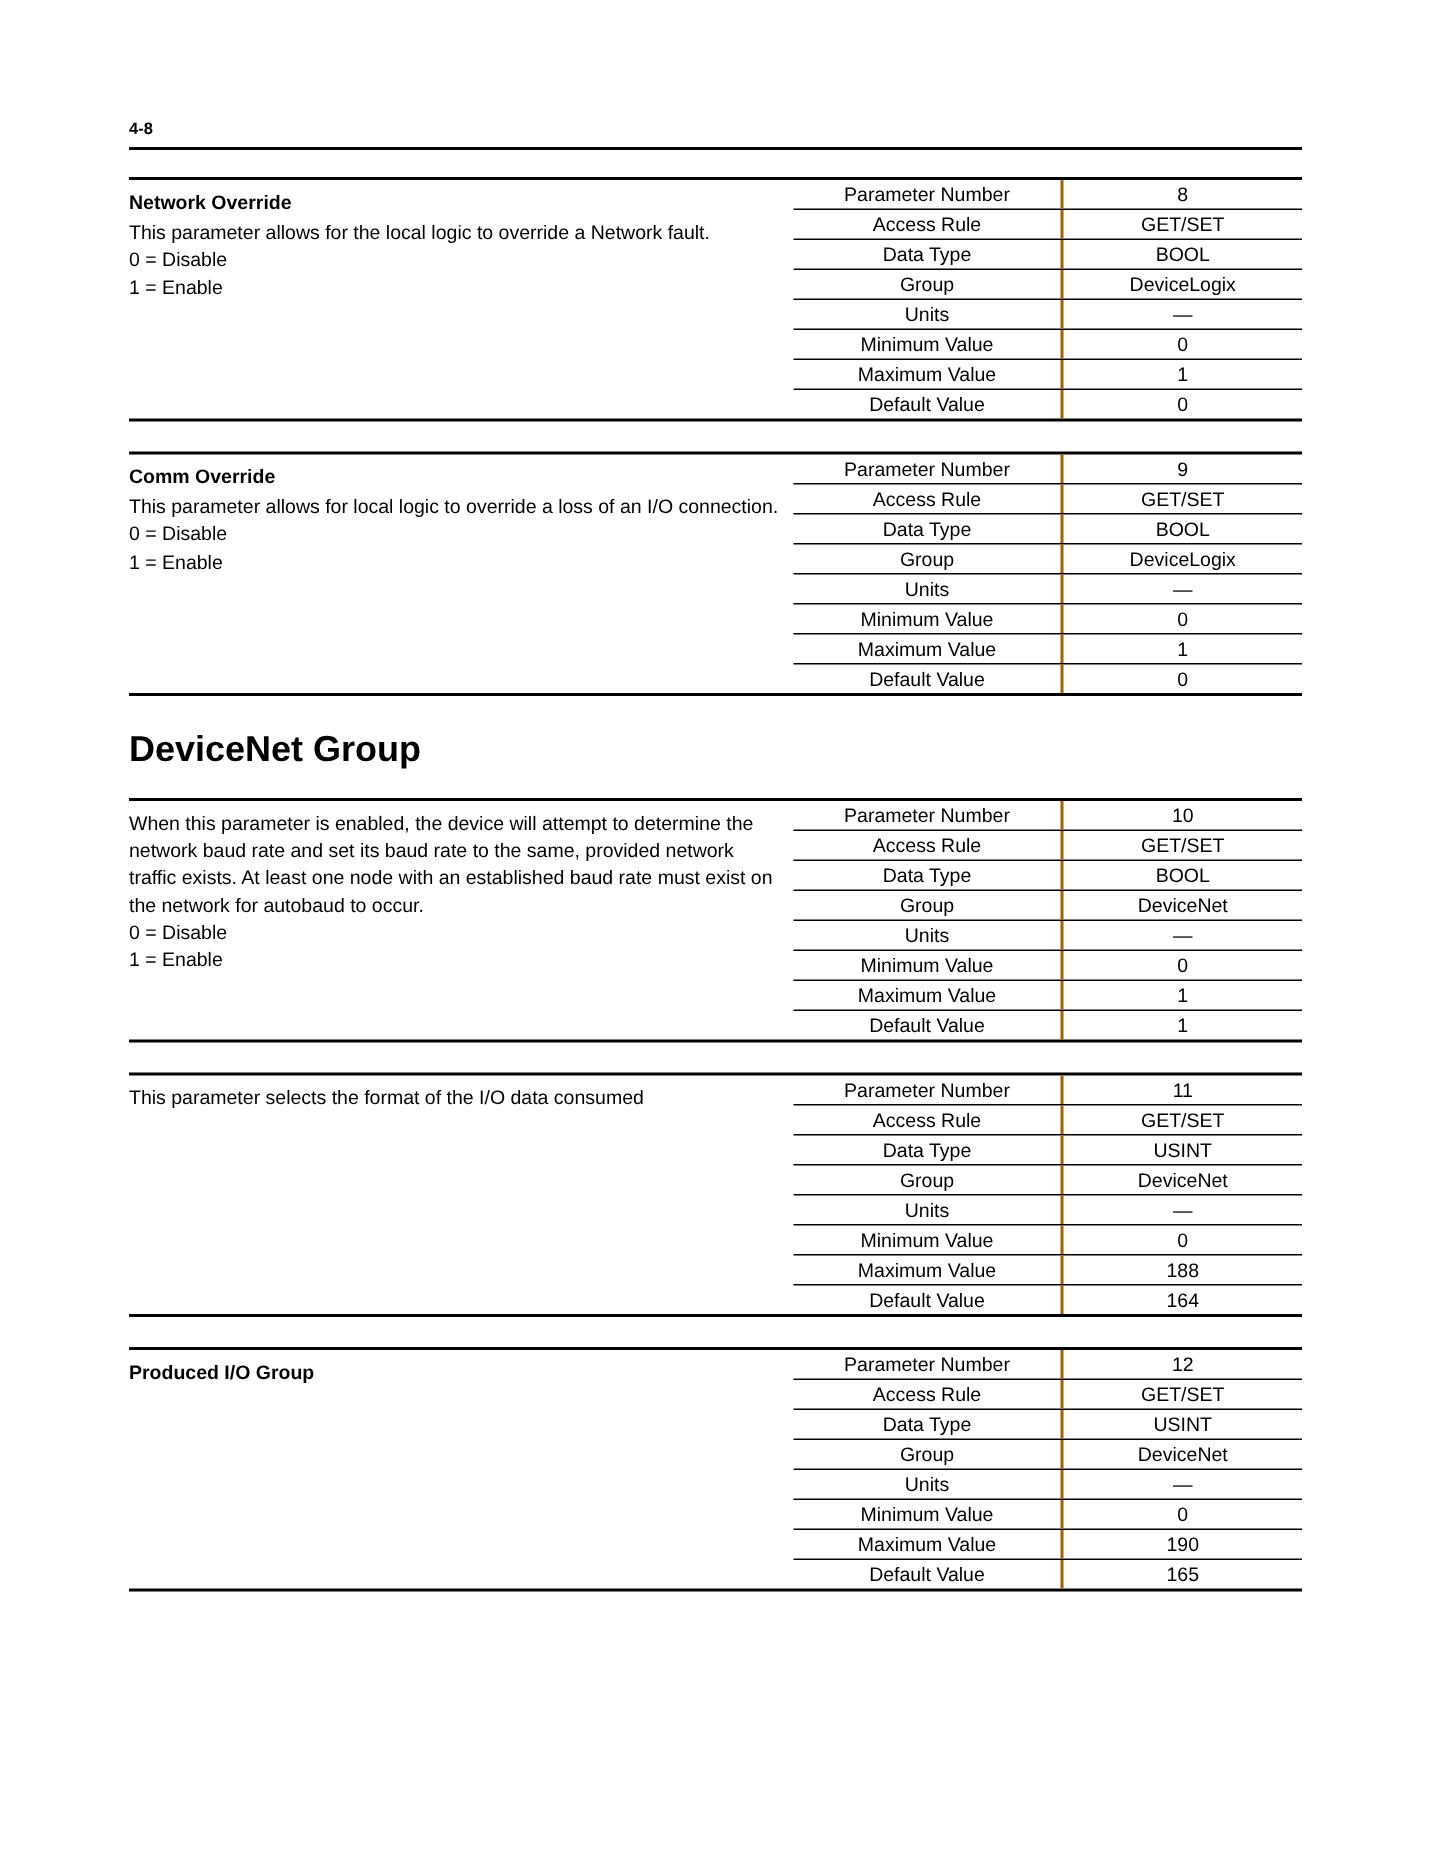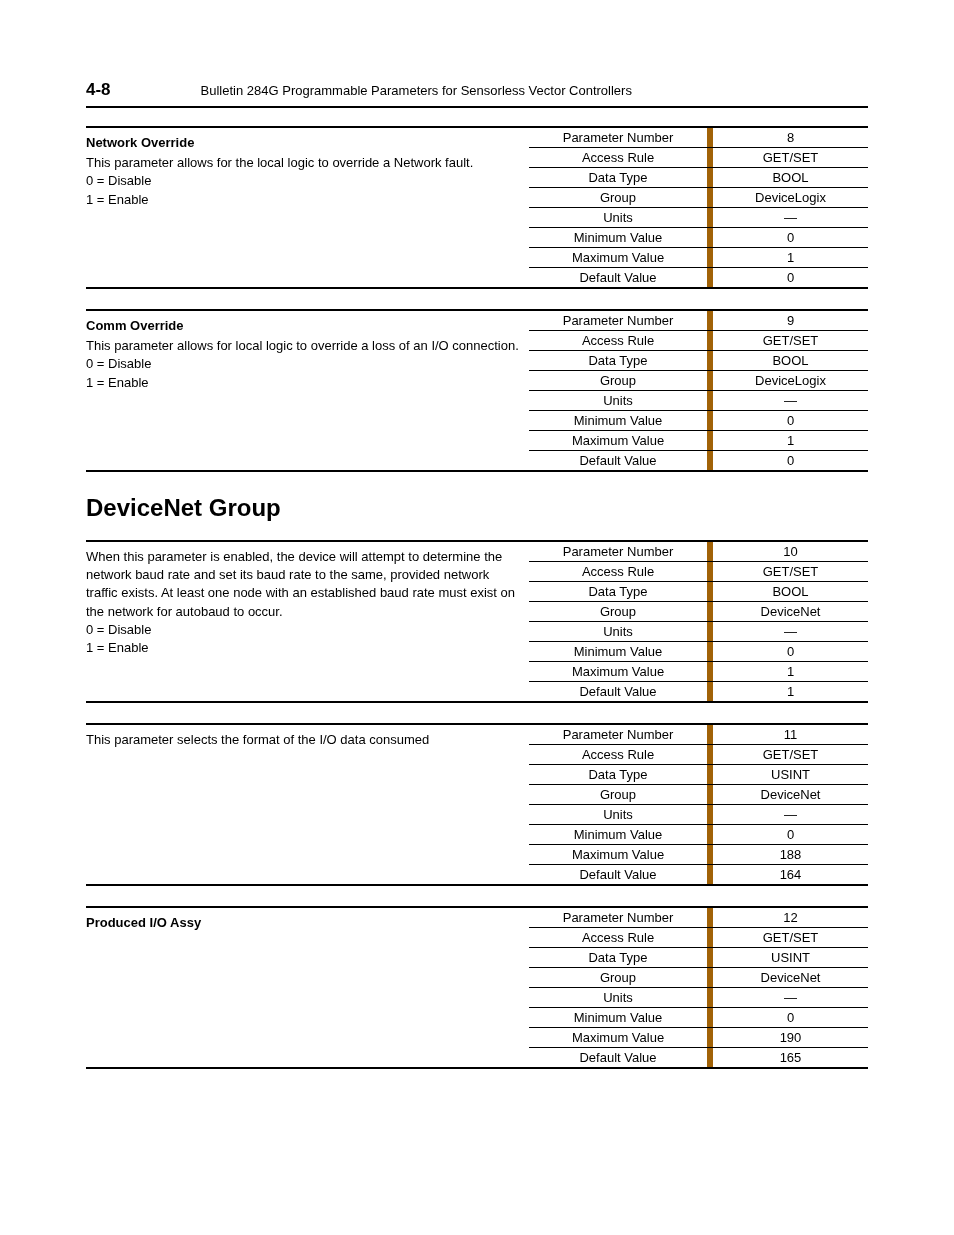--- a/index.html
+++ b/index.html
@@ -12,21 +12,21 @@
     width: 954px;
     box-sizing: border-box;
   }
   .header-row {
     display: flex;
     align-items: baseline;
     margin-bottom: 6px;
   }
   .page-num {
     font-weight: bold;
-    font-size: 17px;
+    font-size: 11px;
     margin-right: 90px;
   }
   .doc-title {
     font-size: 13px;
   }
   .top-rule {
     border: none;
     border-top: 2px solid #000;
     margin: 0 0 18px 0;
   }
@@ -64,35 +64,34 @@
     border-bottom: 1px solid #000;
   }
   .prow:last-child {
     border-bottom: none;
   }
   .plabel {
     flex: 0 0 170px;
     text-align: center;
     padding: 2px 4px;
     font-size: 13px;
-    border-right: 6px solid #a16207;
+    border-right: 2px solid #a16207;
   }
   .pvalue {
     flex: 1;
     text-align: center;
     padding: 2px 4px;
     font-size: 13px;
   }
 </style>
 </head>
 <body>
 
 <div class="header-row">
   <div class="page-num">4-8</div>
-  <div class="doc-title">Bulletin 284G Programmable Parameters for Sensorless Vector Controllers</div>
 </div>
 <hr class="top-rule">
 
 <div id="content">
     <div class="param-block">
       <div class="param-left">
         <div class="param-name">Network Override</div>
         <div class="param-desc-line">This parameter allows for the local logic to override a Network fault.</div>
         <div class="param-desc-line">0 = Disable</div>
         <div class="param-desc-line">1 = Enable</div>
@@ -250,21 +249,21 @@
           <div class="pvalue">188</div>
         </div>
         <div class="prow">
           <div class="plabel">Default Value</div>
           <div class="pvalue">164</div>
         </div>
       </div>
     </div>
     <div class="param-block">
       <div class="param-left">
-        <div class="param-name">Produced I/O Assy</div>
+        <div class="param-name">Produced I/O Group</div>
       </div>
       <div class="param-right">
         <div class="prow">
           <div class="plabel">Parameter Number</div>
           <div class="pvalue">12</div>
         </div>
         <div class="prow">
           <div class="plabel">Access Rule</div>
           <div class="pvalue">GET/SET</div>
         </div>

